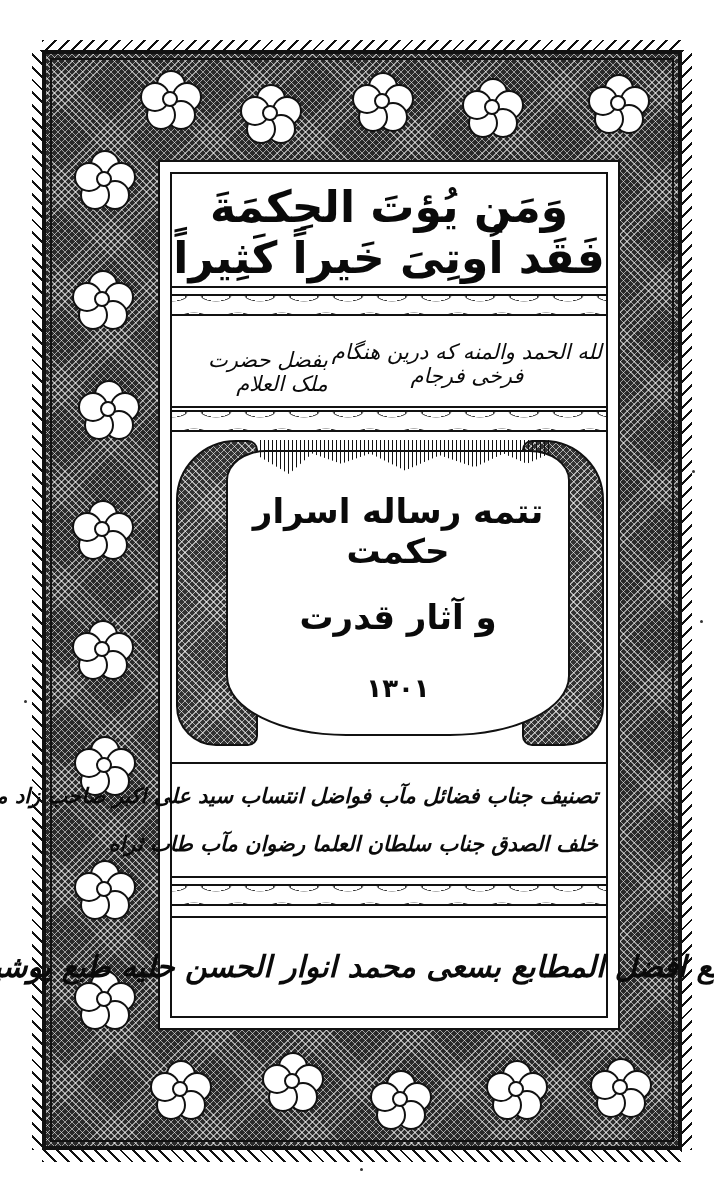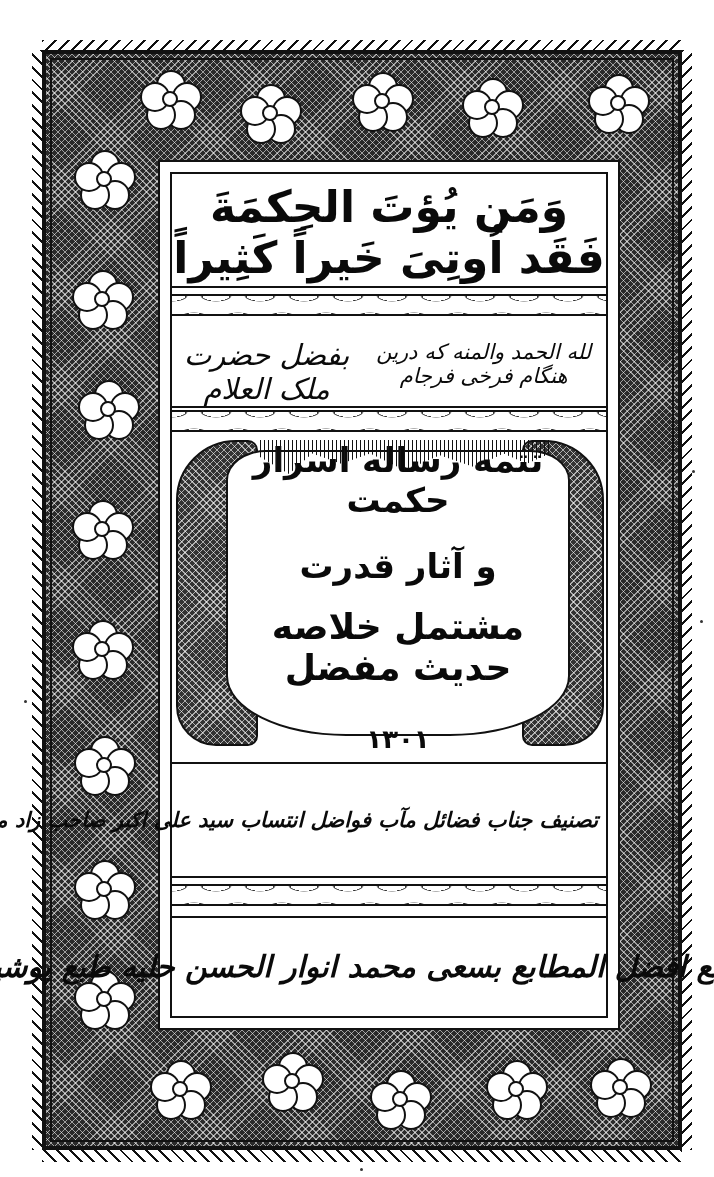--- a/index.html
+++ b/index.html
@@ -60,21 +60,21 @@
   .wavy-divider {
     position: absolute; left: 172px; width: 434px; height: 22px;
     border-top: 2px solid #111; border-bottom: 2px solid #111; box-sizing: border-box;
     background:
       radial-gradient(ellipse 22px 8px at 50% 100%, transparent 60%, #111 62%, transparent 72%) 0 0/44px 22px repeat-x,
       radial-gradient(ellipse 22px 8px at 50% 0%, transparent 60%, #111 62%, transparent 72%) 22px 0/44px 22px repeat-x;
   }
 
   .praise { top: 322px; height: 86px; display: flex; flex-direction: row; align-items: center; justify-content: center; border-bottom: 2px solid #111; }
   .praise .line1 { font-size: 21px; font-weight: normal; font-style: italic; }
-  .praise .line2 { font-size: 29px; font-weight: normal; font-style: italic; margin-top: 16px; }
+  .praise .line2 { font-size: 21px; font-weight: normal; font-style: italic; margin-top: 16px; text-align: right; }
   .fringe {
     position: absolute; left: 260px; top: 440px; width: 290px; height: 34px;
     background: repeating-linear-gradient(90deg, #111 0 1px, transparent 1px 4px);
     clip-path: polygon(0 0,100% 0,100% 40%,92% 70%,84% 40%,74% 80%,62% 45%,50% 90%,38% 40%,28% 70%,18% 40%,10% 100%,0 50%);
   }
   .side-ornament {
     position: absolute; top: 440px; width: 82px; height: 306px;
     background-color: #333;
     background-image:
       repeating-linear-gradient(45deg, rgba(255,255,255,0.6) 0 1px, transparent 1px 5px),
@@ -275,27 +275,27 @@
     <div class="line2">بفضل حضرت ملک العلام</div>
   </div>
 
   <div class="wavy-divider" style="top:410px"></div>
 
   <div class="side-ornament left"></div>
   <div class="side-ornament right"></div>
   <div class="cartouche text-urdu">
     <div class="title1">تتمه رساله اسرار حکمت</div>
     <div class="title2">و آثار قدرت</div>
-    <div class="title3">مشتمل خلاصه حدیث مفضل</div>
     <div class="year">۱۳۰۱</div>
   </div>
   <div class="fringe"></div>
 
   <div class="band author-band text-urdu">
     <div class="a1">تصنیف جناب فضائل مآب فواضل انتساب سید علی اکبر صاحب زاد مجدہم</div>
+    <div class="a2">خلف الصدق جناب سلطان العلما رضوان مآب طاب ثراه</div>
   </div>
 
   <div class="wavy-divider" style="top:884px"></div>
 
   <div class="band press-band text-urdu">
     <span>در مطبع افضل المطابع بسعی محمد انوار الحسن حلیه طبع پوشید</span>
   </div>
 
   <div class="speck" style="left:692px;top:470px"></div>
   <div class="speck" style="left:700px;top:620px"></div>

